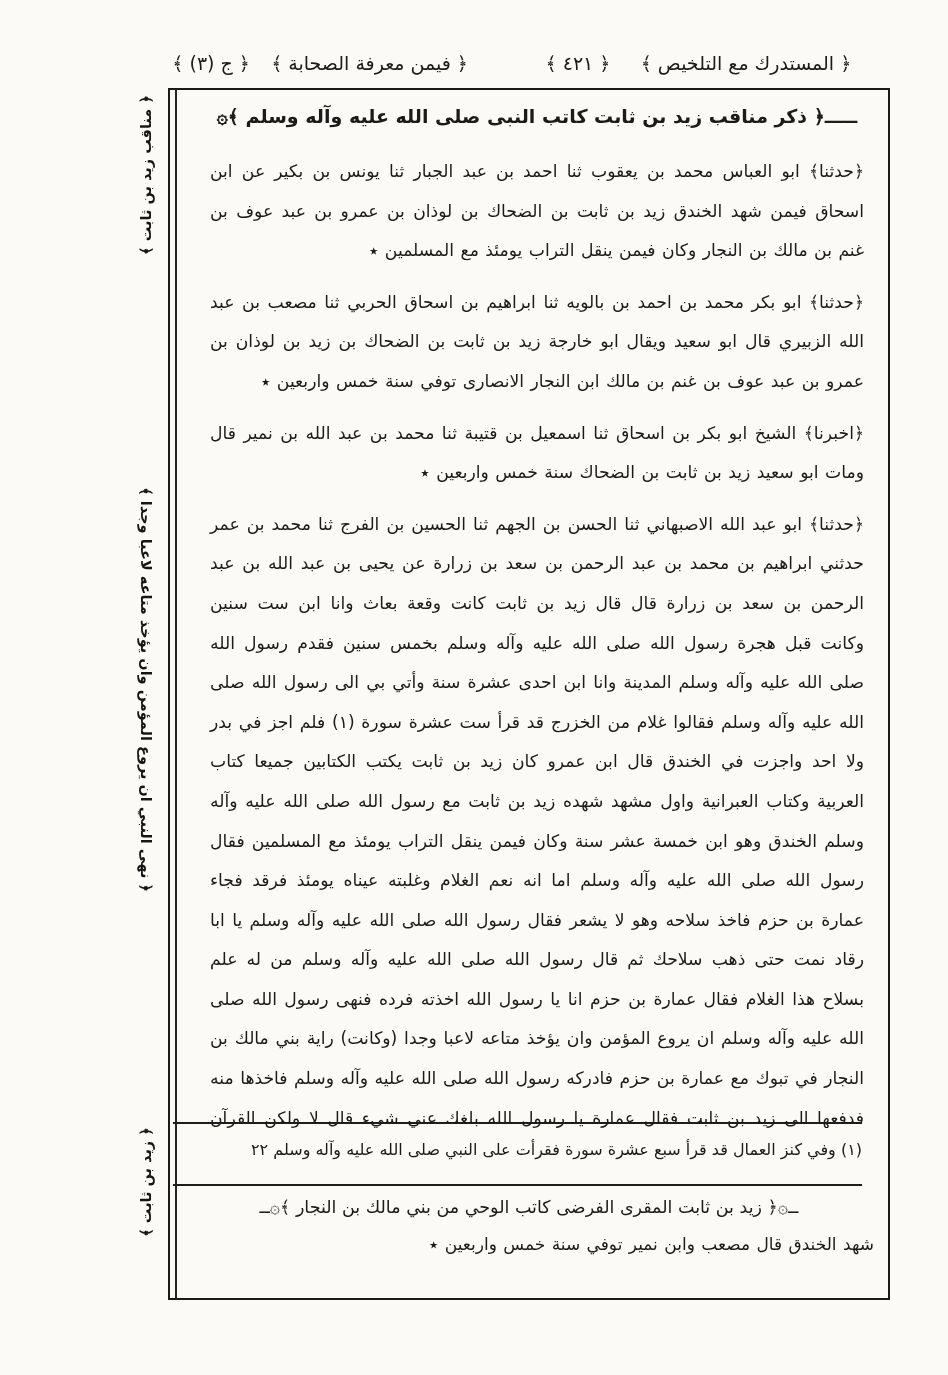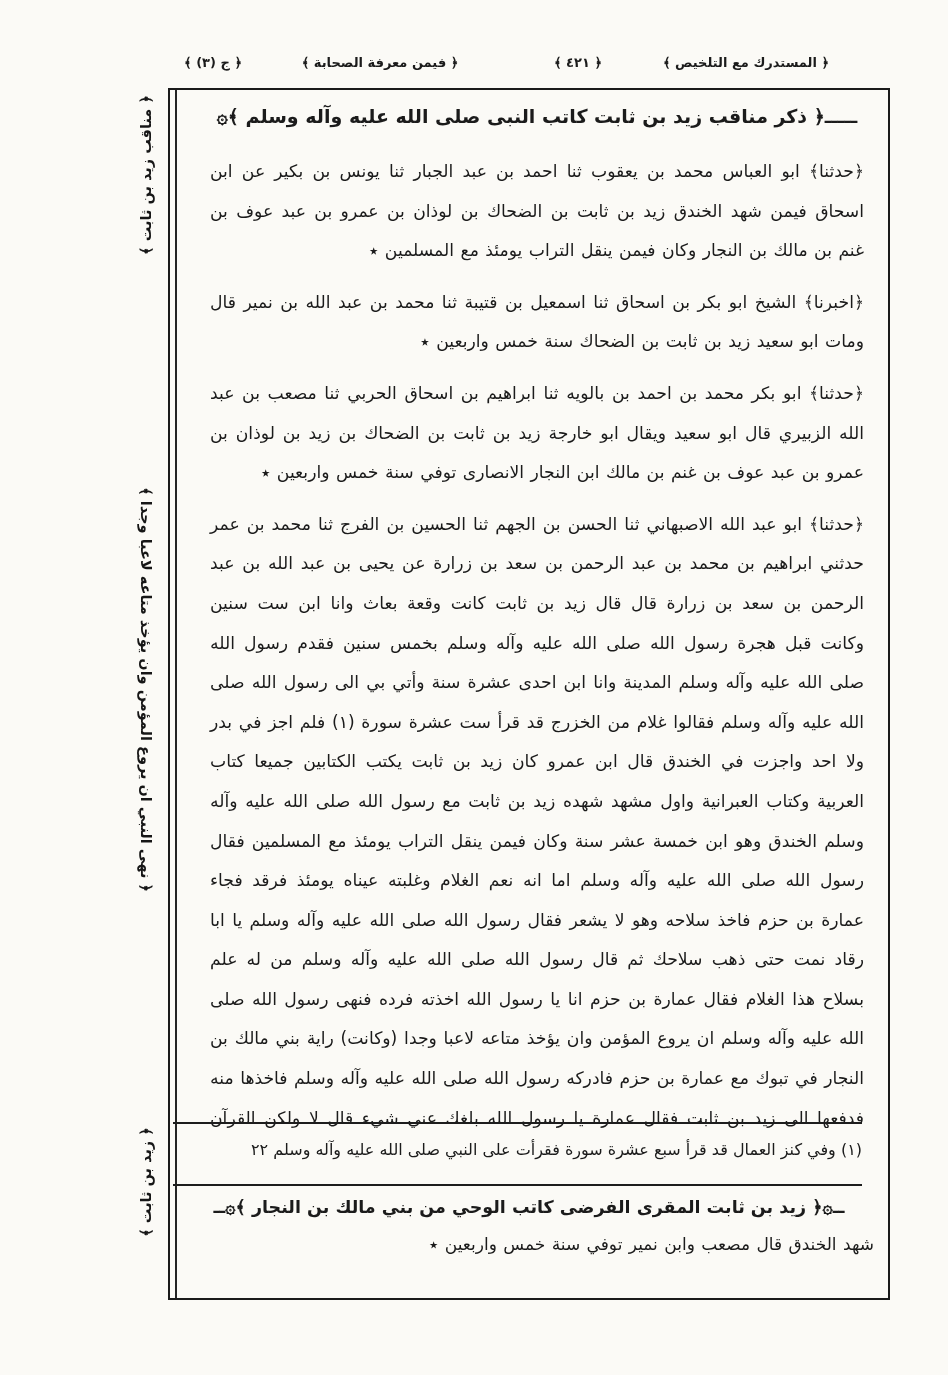--- a/index.html
+++ b/index.html
@@ -4,21 +4,21 @@
 <style>
   html,body{margin:0;padding:0;}
   body{background:#e9e7e0;font-family:"DejaVu Sans",sans-serif;}
   .page{
     position:relative;width:948px;height:1375px;margin:0 auto;
     background:#fbfaf6;overflow:hidden;color:#1b1b1b;direction:rtl;
   }
   
   .rh-item{
     position:absolute;top:42px;height:42px;line-height:42px;
-    font-size:13px;font-weight:bold;text-align:center;white-space:nowrap;
+    font-size:19px;font-weight:normal;text-align:center;white-space:nowrap;
   }
   .rh-title{left:613px;width:266px;}
   .rh-page{left:541px;width:74px;text-align:center;}
   .rh-kitab{left:292px;width:176px;}
   .rh-juz{left:176px;width:74px;}
   
   .frame{
     position:absolute;left:168px;top:88px;width:722px;height:1212px;
     border:2px solid #1a1a1a;box-sizing:border-box;
   }
@@ -39,21 +39,21 @@
   }
   
   .bottom-block{position:absolute;left:0;right:0;bottom:0;height:176px;}
   .rule{height:0;border-top:2px solid #1d1d1d;margin-left:3px;margin-right:26px;}
   .footnote{
     height:52px;line-height:52px;font-size:16px;text-align:right;
     padding:0 26px 8px 14px;white-space:nowrap;overflow:hidden;
   }
   .talkhis-heading{
     height:38px;line-height:38px;text-align:center;font-size:17.5px;
-    font-weight:bold;white-space:nowrap;overflow:hidden;margin-top:2px;
+    font-weight:normal;white-space:nowrap;overflow:hidden;margin-top:2px;
   }
   p.talkhis-line{
     margin:0;padding:0 14px 0 18px;font-size:17px;line-height:36px;
     text-align:justify;word-spacing:1px;
   }
   
   .margin-note{
     position:absolute;height:34px;line-height:34px;text-align:center;
     font-size:14.5px;font-weight:bold;white-space:nowrap;color:#161616;
   }
@@ -73,22 +73,22 @@
 
   <div class="margin-note note-top">﴿ مناقب زيد بن ثابت ﴾</div>
   <div class="margin-note note-mid">﴿ نهى النبي ان يروع المؤمن وان يؤخذ متاعه لاعبا وجدا ﴾</div>
   <div class="margin-note note-bottom">﴿ زيد بن ثابت ﴾</div>
 
   <div class="frame">
 
     <div class="main-text">
       <div class="chapter-heading">ـــــ﴿ ذكر مناقب زيد بن ثابت كاتب النبى صلى الله عليه وآله وسلم ﴾۞</div>
       <p class="body-par">﴿حدثنا﴾ ابو العباس محمد بن يعقوب ثنا احمد بن عبد الجبار ثنا يونس بن بكير عن ابن اسحاق فيمن شهد الخندق زيد بن ثابت بن الضحاك بن لوذان بن عمرو بن عبد عوف بن غنم بن مالك بن النجار وكان فيمن ينقل التراب يومئذ مع المسلمين ٭</p>
+      <p class="body-par">﴿حدثنا﴾ ابو بكر محمد بن احمد بن بالويه ثنا ابراهيم بن اسحاق الحربي ثنا مصعب بن عبد الله الزبيري قال ابو سعيد ويقال ابو خارجة زيد بن ثابت بن الضحاك بن زيد بن لوذان بن عمرو بن عبد عوف بن غنم بن مالك ابن النجار الانصارى توفي سنة خمس واربعين ٭</p>
       <p class="body-par">﴿اخبرنا﴾ الشيخ ابو بكر بن اسحاق ثنا اسمعيل بن قتيبة ثنا محمد بن عبد الله بن نمير قال ومات ابو سعيد زيد بن ثابت بن الضحاك سنة خمس واربعين ٭</p>
-      <p class="body-par">﴿حدثنا﴾ ابو بكر محمد بن احمد بن بالويه ثنا ابراهيم بن اسحاق الحربي ثنا مصعب بن عبد الله الزبيري قال ابو سعيد ويقال ابو خارجة زيد بن ثابت بن الضحاك بن زيد بن لوذان بن عمرو بن عبد عوف بن غنم بن مالك ابن النجار الانصارى توفي سنة خمس واربعين ٭</p>
       <p class="body-par">﴿حدثنا﴾ ابو عبد الله الاصبهاني ثنا الحسن بن الجهم ثنا الحسين بن الفرج ثنا محمد بن عمر حدثني ابراهيم بن محمد بن عبد الرحمن بن سعد بن زرارة عن يحيى بن عبد الله بن عبد الرحمن بن سعد بن زرارة قال قال زيد بن ثابت كانت وقعة بعاث وانا ابن ست سنين وكانت قبل هجرة رسول الله صلى الله عليه وآله وسلم بخمس سنين فقدم رسول الله صلى الله عليه وآله وسلم المدينة وانا ابن احدى عشرة سنة وأتي بي الى رسول الله صلى الله عليه وآله وسلم فقالوا غلام من الخزرج قد قرأ ست عشرة سورة (١) فلم اجز في بدر ولا احد واجزت في الخندق قال ابن عمرو كان زيد بن ثابت يكتب الكتابين جميعا كتاب العربية وكتاب العبرانية واول مشهد شهده زيد بن ثابت مع رسول الله صلى الله عليه وآله وسلم الخندق وهو ابن خمسة عشر سنة وكان فيمن ينقل التراب يومئذ مع المسلمين فقال رسول الله صلى الله عليه وآله وسلم اما انه نعم الغلام وغلبته عيناه يومئذ فرقد فجاء عمارة بن حزم فاخذ سلاحه وهو لا يشعر فقال رسول الله صلى الله عليه وآله وسلم يا ابا رقاد نمت حتى ذهب سلاحك ثم قال رسول الله صلى الله عليه وآله وسلم من له علم بسلاح هذا الغلام فقال عمارة بن حزم انا يا رسول الله اخذته فرده فنهى رسول الله صلى الله عليه وآله وسلم ان يروع المؤمن وان يؤخذ متاعه لاعبا وجدا (وكانت) راية بني مالك بن النجار في تبوك مع عمارة بن حزم فادركه رسول الله صلى الله عليه وآله وسلم فاخذها منه فدفعها الى زيد بن ثابت فقال عمارة يا رسول الله بلغك عني شيء قال لا ولكن القرآن يقدم وكان زيد اكثر اخذا منك للقرآن قال ابن عمر ومات زيد بن ثابت وابنه اسمعيل صغير لم يسمع منه شيئا واختلف في وقت وفاته قال ابن عمر والذي عندنا انه مات بالمدينة سنة خمس واربعين وهو ابن ست وخمسين سنة وصلى عليه مروان بن الحكم ٭</p>
 
     </div>
 
     <div class="bottom-block">
       <div class="rule"></div>
       <div class="footnote">(١) وفي كنز العمال قد قرأ سبع عشرة سورة فقرأت على النبي صلى الله عليه وآله وسلم ٢٢</div>
       <div class="rule"></div>
       <div class="talkhis-heading">ــ۞﴿ زيد بن ثابت المقرى الفرضى كاتب الوحي من بني مالك بن النجار ﴾۞ــ</div>
       <p class="talkhis-line">شهد الخندق قال مصعب وابن نمير توفي سنة خمس واربعين ٭</p>

